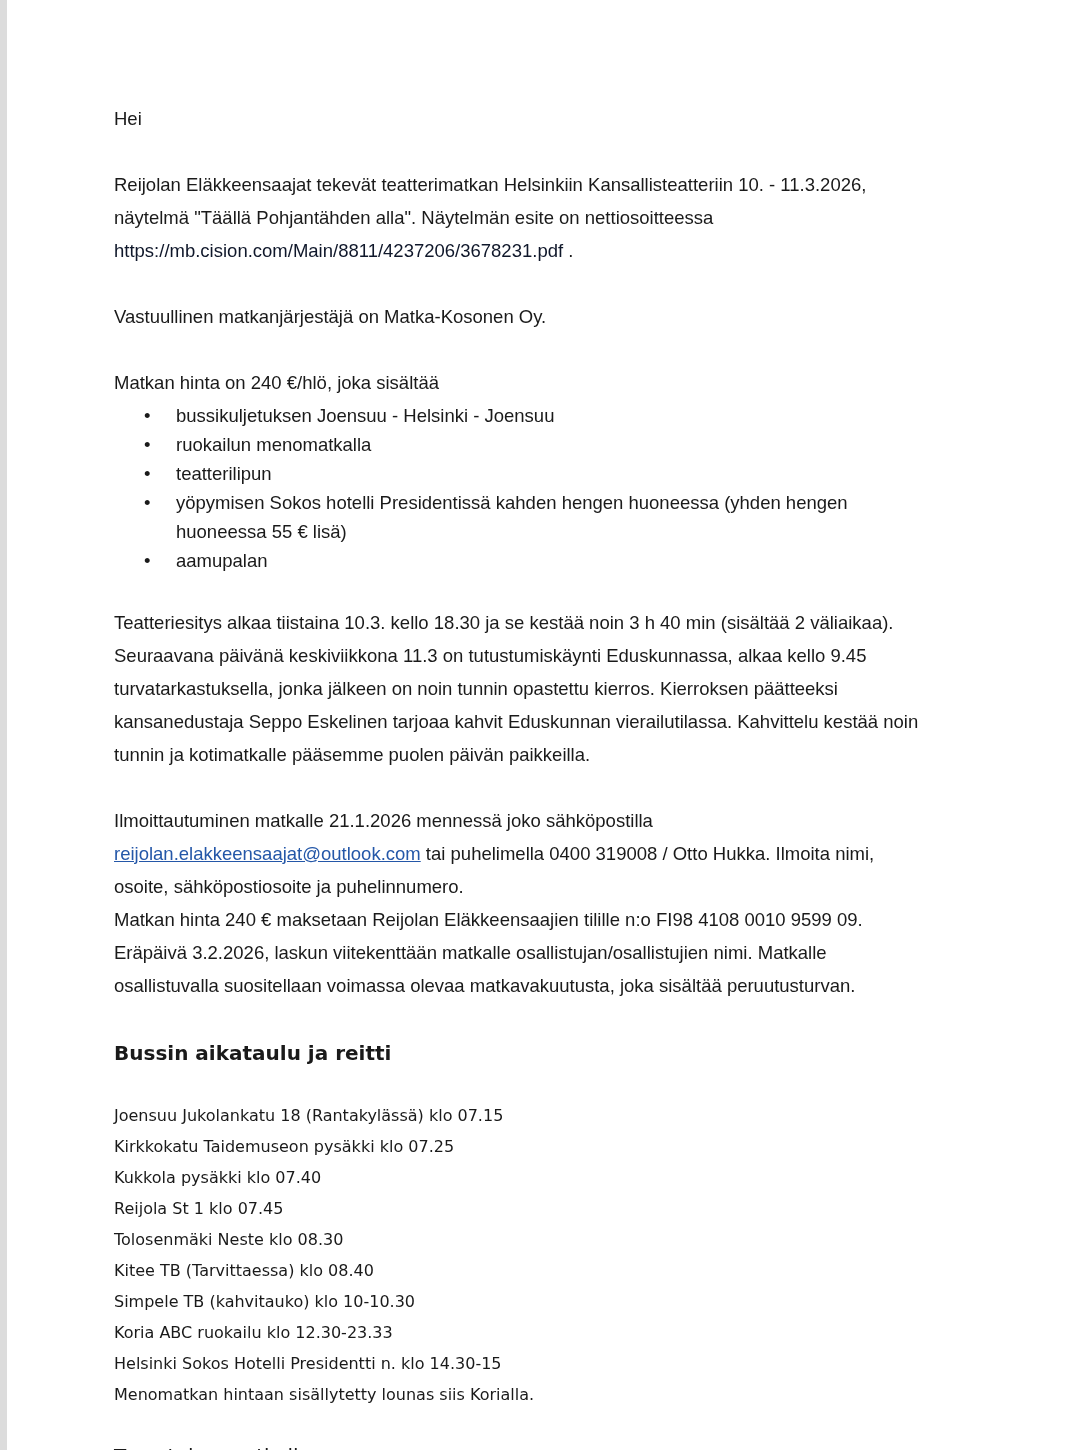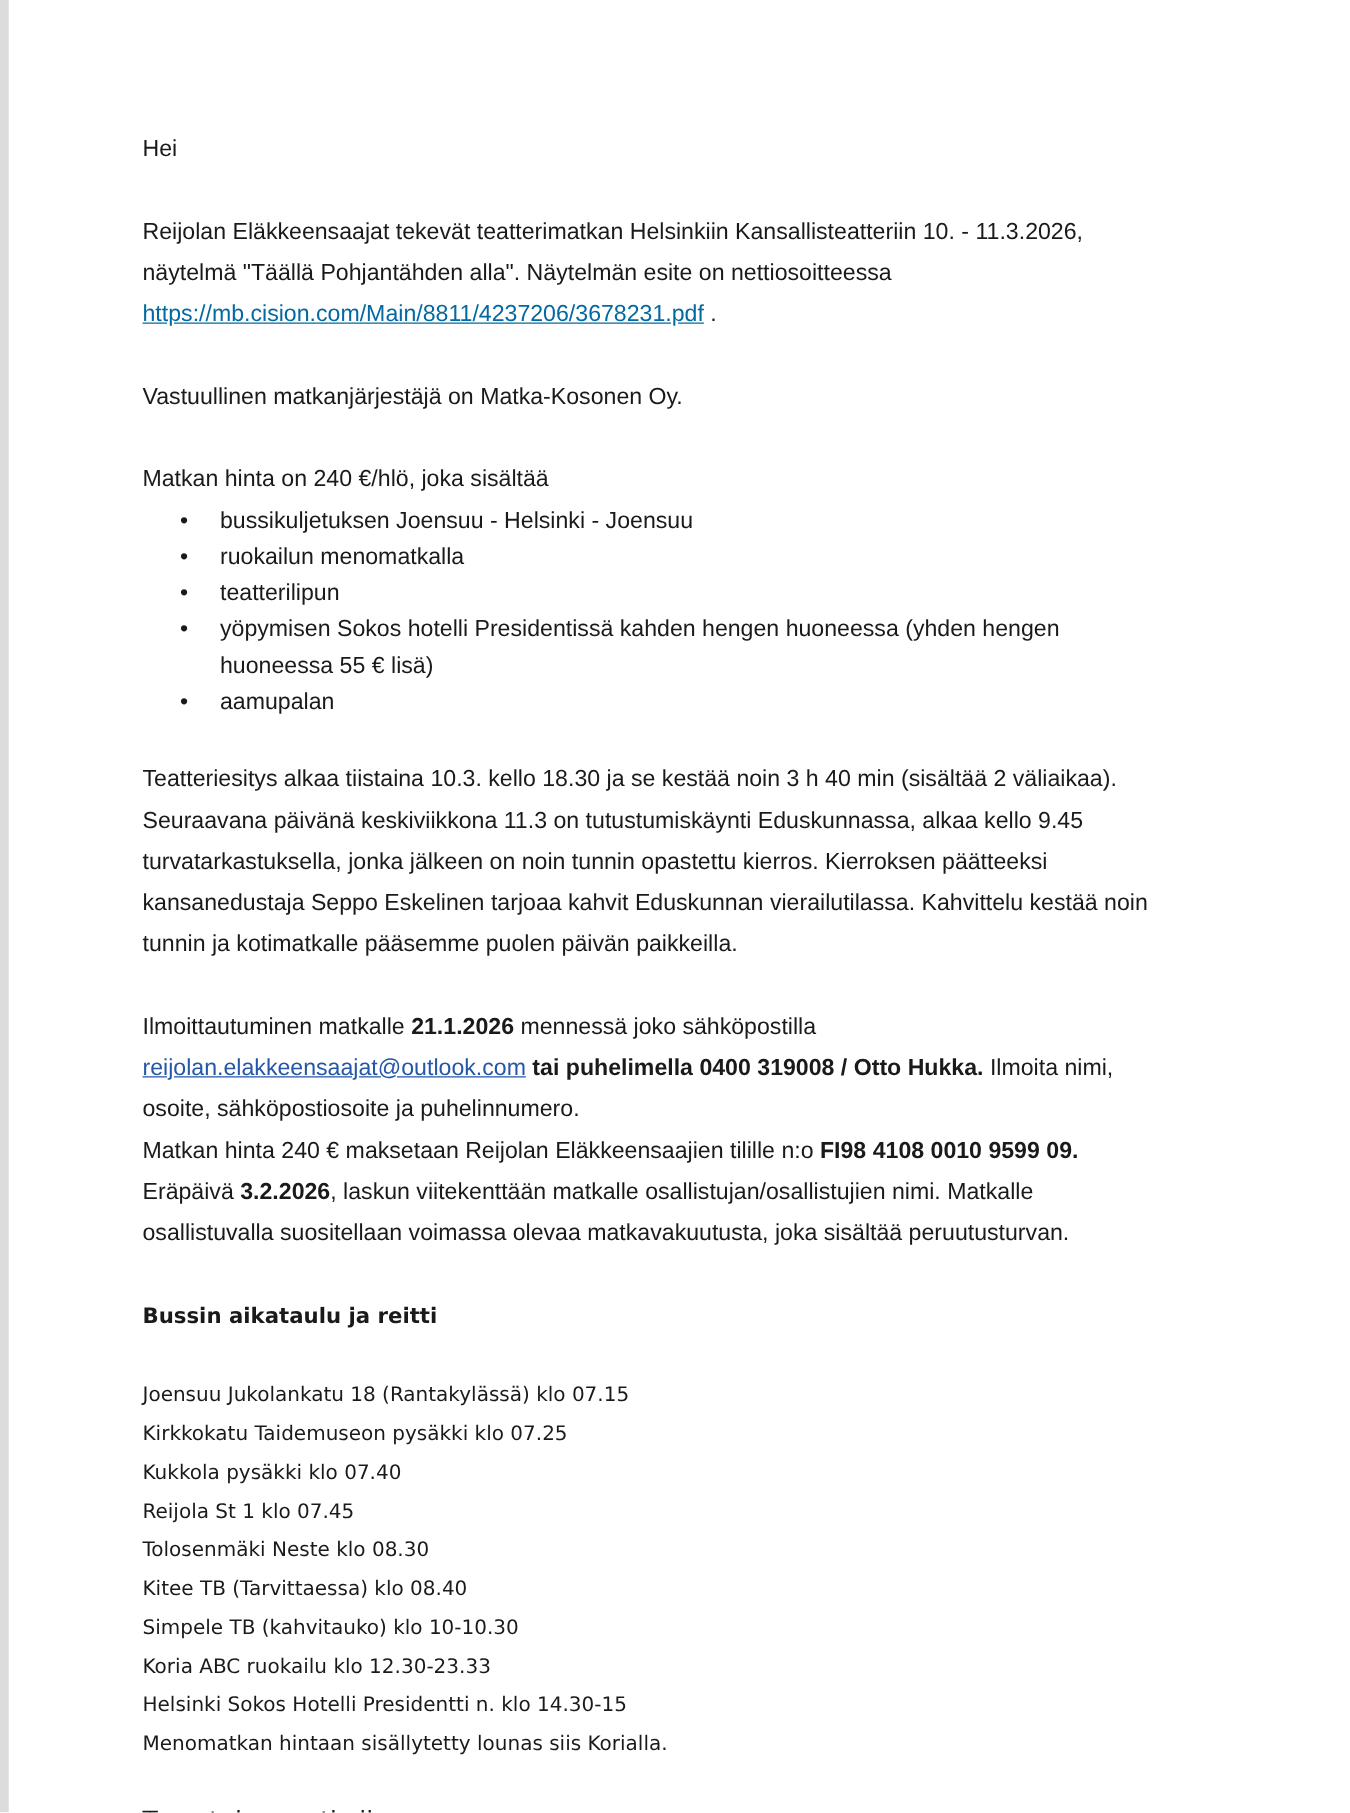--- a/index.html
+++ b/index.html
@@ -5,28 +5,28 @@
   html, body { margin: 0; padding: 0; }
   body {
     width: 1080px; height: 1450px; background: #ffffff; position: relative; overflow: hidden;
     font-family: "Liberation Sans", "DejaVu Sans", sans-serif;
     color: #1a1a1a;
   }
   .left-edge { position: absolute; left: 0; top: 0; width: 7px; height: 1450px; background: #dcdcdc; }
   .page { position: absolute; left: 110px; top: 100px; width: 880px; font-size: 18.5px; line-height: 29px; }
   .page p { margin: 4px; }
   .gap { height: 29px; }
-  .link-visited { color: #0369a1; text-decoration: underline; }
+  .link-visited { color: #0f172a; }
   .link-mail { color: #2457a8; text-decoration: underline; font-weight: normal; }
-  b { font-weight: bold; }
+  b { font-weight: normal; }
   ul.bullets { margin: 0; padding: 0; list-style: none; }
   ul.bullets li { position: relative; padding-left: 66px; }
   ul.bullets li .dot { position: absolute; left: 34px; top: 0; }
   .schedule { font-family: "DejaVu Sans", sans-serif; font-size: 16px; line-height: 27px; }
-  .schedule-head { font-family: "DejaVu Sans", sans-serif; font-size: 17px; font-weight: bold; }
+  .schedule-head { font-family: "DejaVu Sans", sans-serif; font-size: 20px; font-weight: bold; }
   .closing { font-family: "DejaVu Sans", sans-serif; font-size: 20px; line-height: 27px; }
 </style>
 </head>
 <body>
 
 <div class="left-edge"></div>
 
 <div class="page">
   <p>Hei</p>
   <div class="gap"></div>

